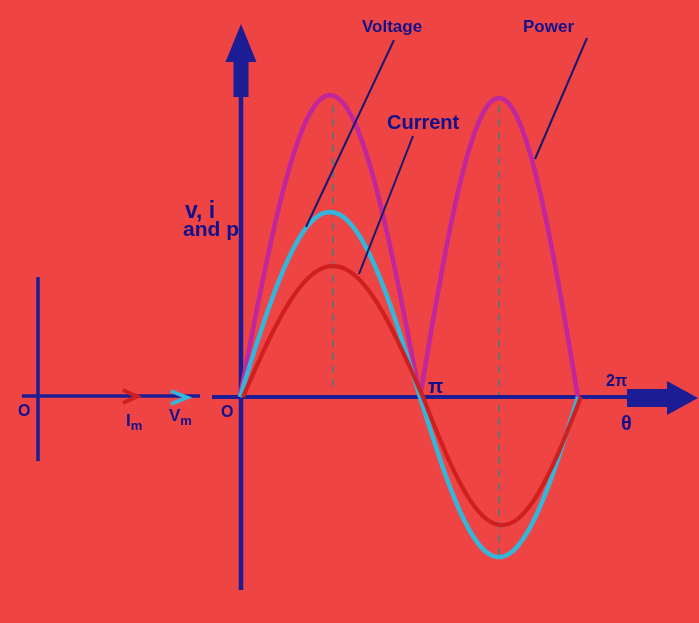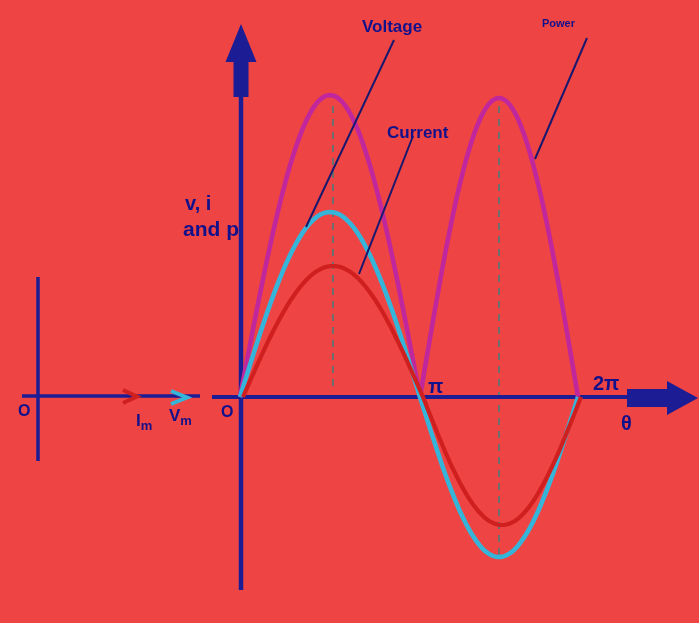--- a/index.html
+++ b/index.html
@@ -30,24 +30,24 @@
 
     <line x1="394" y1="40" x2="306" y2="227" stroke="#18186e" stroke-width="2"></line>
     <line x1="413" y1="136" x2="359" y2="274" stroke="#18186e" stroke-width="2"></line>
     <line x1="587" y1="38" x2="535" y2="159" stroke="#18186e" stroke-width="2"></line>
 
     <path d="M123,390 L137,396.5 L123,403" fill="none" stroke-width="4" stroke-linejoin="miter" stroke="#d01f1f"></path>
     <path d="M171,391 L187,397.5 L171,404" fill="none" stroke-width="4" stroke-linejoin="miter" stroke="#35b5d9"></path>
   </svg>
 
   <div class="lbl" style="left:362px;top:18px;font-size:17px">Voltage</div>
-  <div class="lbl" style="left:387px;top:124px;font-size:17px">Current</div>
-  <div class="lbl" style="left:542px;top:18px;font-size:11px">Power</div>
-  <div class="lbl" style="left:185px;top:193px;font-size:20px">v, i</div>
+  <div class="lbl" style="left:387px;top:112px;font-size:20px">Current</div>
+  <div class="lbl" style="left:523px;top:18px;font-size:17px">Power</div>
+  <div class="lbl" style="left:185px;top:199px;font-size:23px">v, i</div>
   <div class="lbl" style="left:183px;top:218px;font-size:21px">and p</div>
   <div class="lbl" style="left:428px;top:376px;font-size:20px">π</div>
-  <div class="lbl" style="left:593px;top:373px;font-size:20px">2π</div>
+  <div class="lbl" style="left:606px;top:373px;font-size:16px">2π</div>
   <div class="lbl" style="left:621px;top:413px;font-size:20px">θ</div>
   <div class="lbl" style="left:221px;top:404px;font-size:16px">O</div>
   <div class="lbl" style="left:18px;top:403px;font-size:16px">O</div>
-  <div class="lbl" style="left:136px;top:412px;font-size:17px"><span>I</span><span class="sub">m</span></div>
+  <div class="lbl" style="left:126px;top:412px;font-size:17px"><span>I</span><span class="sub">m</span></div>
   <div class="lbl" style="left:169px;top:407px;font-size:17px"><span>V</span><span class="sub">m</span></div>
 </div>
 
 </body></html>

